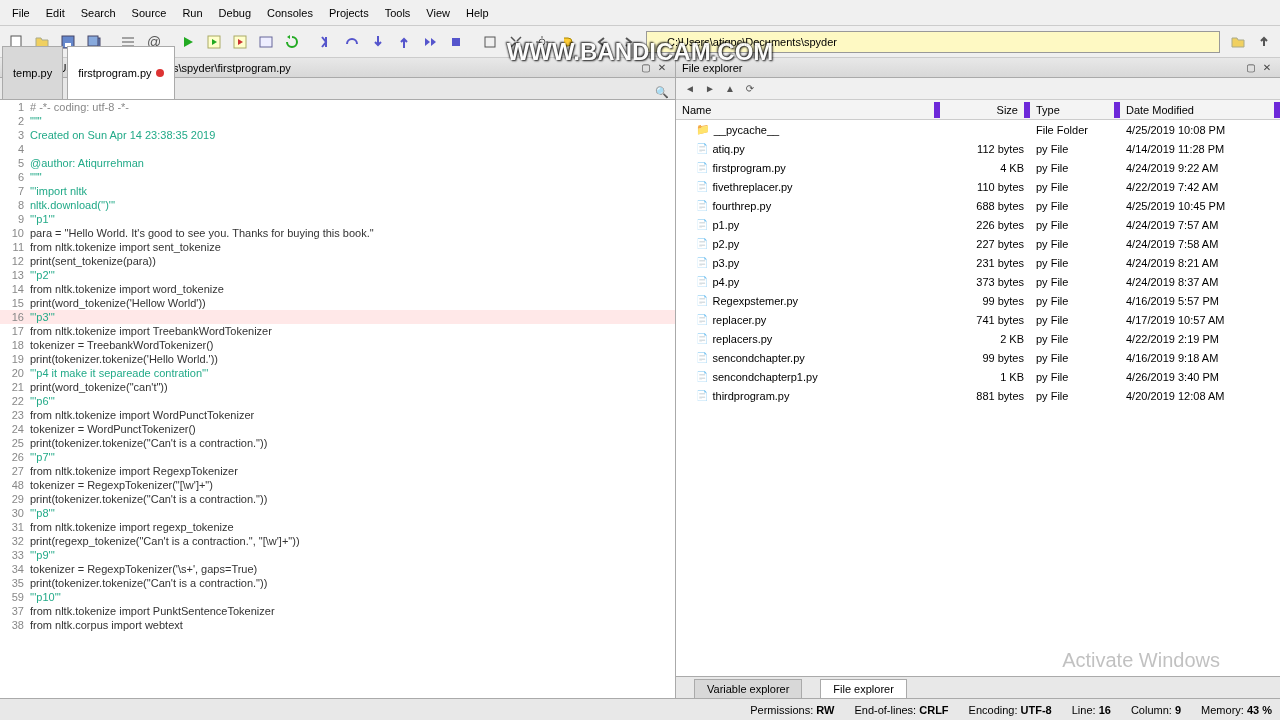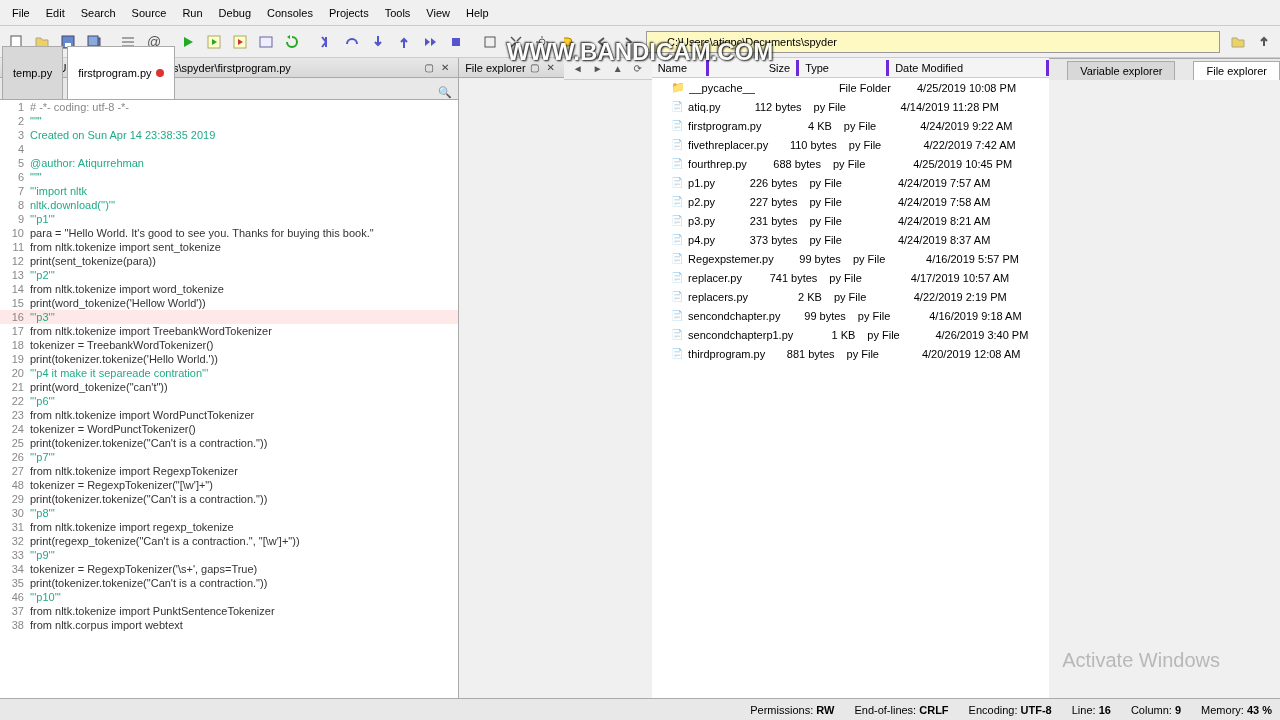--- a/index.html
+++ b/index.html
@@ -18,26 +18,26 @@
 .tabs { height: 22px; background: #e8e8e8; display: flex; align-items: flex-end; border-bottom: 1px solid #aaa; }
 .tab { padding: 20px 10px; background: #d8d8d8; border: 1px solid #aaa; border-bottom: none; margin-right: 2px; margin-left: 2px; font-size: 11px; display:flex; align-items:center; gap:4px; }
 .tab.active { background: #fff; }
 .tab .dot { width:8px; height:8px; background:#d33; border-radius:50%; }
 .code-area { flex: 1; background: #fff; overflow-y: auto; position: relative; font-family: 'Consolas', monospace; font-size: 12px; line-height: 14px; }
 .code-line { display: flex; white-space: pre; }
 .gutter { width: 30px; text-align: right; color: #888; padding-right: 6px; user-select: none; }
 .code { color: #333; }
 .code-line.hl { background: #ffe8e8; }
 .c-str { color: #2a8; } .c-cm { color: #888; text-align: center; }
-.explorer-pane { flex: 1; display: flex; flex-direction: row; }
+.explorer-pane { flex: 1; display: flex; flex-direction: column; }
 .exp-toolbar { height: 22px; display:flex; align-items:center; gap:4px; padding: 0 6px; border-bottom:1px solid #ccc;}
 .exp-tbtn { width:16px; height:16px; display:flex; align-items:center; justify-content:center; font-size:10px; color:#555; cursor:pointer;}
 .file-list { flex: 1; background: #fff; overflow-y: auto; }
 .file-header { display: flex; border-bottom: 1px solid #ccc; background: #f4f4f4; height: 20px; align-items:center;}
-.file-header div { padding: 2px 6px; border-right: 3px solid #6d28d9; }
+.file-header div { padding: 2px 6px; border-right: 6px solid #6d28d9; }
 .col-name { flex: 1; } .col-size { width: 90px; text-align: right; } .col-type { width: 90px; } .col-date { width: 160px; }
 .file-row { display: flex; height: 19px; align-items: center; }
 .file-row .col-name { display:flex; align-items:center; gap:4px; padding-left: 20px;}
 .file-row .col-size { padding-right: 6px; }
 .file-row .col-type, .file-row .col-date { padding-left: 6px; }
 .folder-icon { color: #888; }
 .file-icon { color: #2277cc; font-size: 10px;}
 .bottom-tabs { height: 22px; background: #e8e8e8; display:flex; border-top:1px solid #aaa;}
 .bottom-tab { padding: 3px 12px; border:1px solid #aaa; border-bottom:none; background:#d8d8d8; margin-top:2px; margin-left:18px;}
 .bottom-tab.active { background:#fff; }
@@ -257,21 +257,21 @@
         <div class="code-line"><div class="gutter">26</div><div class="code c-str">'''p7'''</div></div>
         <div class="code-line"><div class="gutter">27</div><div class="code ">from nltk.tokenize import RegexpTokenizer</div></div>
         <div class="code-line"><div class="gutter">48</div><div class="code ">tokenizer = RegexpTokenizer("[\w']+")</div></div>
         <div class="code-line"><div class="gutter">29</div><div class="code ">print(tokenizer.tokenize("Can't is a contraction."))</div></div>
         <div class="code-line"><div class="gutter">30</div><div class="code c-str">'''p8'''</div></div>
         <div class="code-line"><div class="gutter">31</div><div class="code ">from nltk.tokenize import regexp_tokenize</div></div>
         <div class="code-line"><div class="gutter">32</div><div class="code ">print(regexp_tokenize("Can't is a contraction.", "[\w']+"))</div></div>
         <div class="code-line"><div class="gutter">33</div><div class="code c-str">'''p9'''</div></div>
         <div class="code-line"><div class="gutter">34</div><div class="code ">tokenizer = RegexpTokenizer('\s+', gaps=True)</div></div>
         <div class="code-line"><div class="gutter">35</div><div class="code ">print(tokenizer.tokenize("Can't is a contraction."))</div></div>
-        <div class="code-line"><div class="gutter">46</div><div class="code c-str">'''p10'''</div></div>
+        <div class="code-line"><div class="gutter">59</div><div class="code c-str">'''p10'''</div></div>
         <div class="code-line"><div class="gutter">37</div><div class="code ">from nltk.tokenize import PunktSentenceTokenizer</div></div>
         <div class="code-line"><div class="gutter">38</div><div class="code ">from nltk.corpus import webtext</div></div>
       </div>
   </div>
   <div class="explorer-pane">
     <div class="pane-header">
       <span>File explorer</span>
       <span class="spacer"></span>
       <span class="pane-hbtn">▢</span>
       <span class="pane-hbtn">✕</span>

